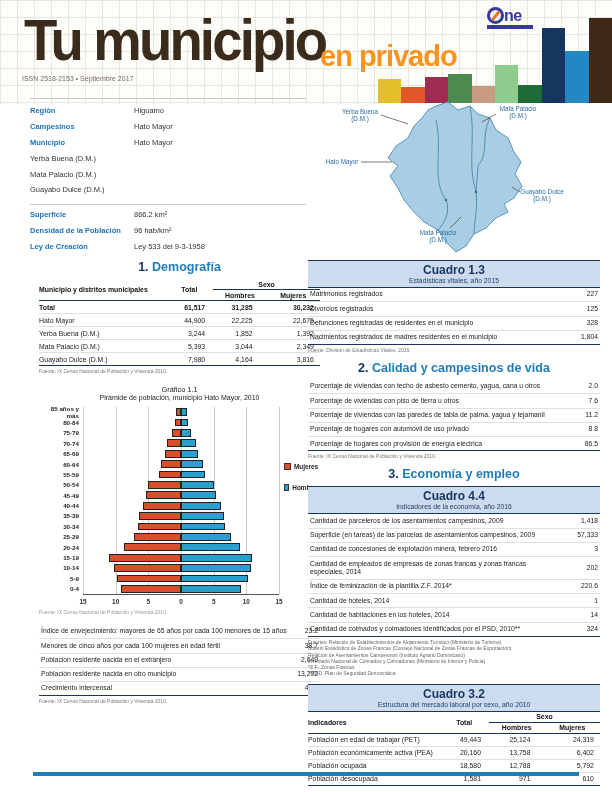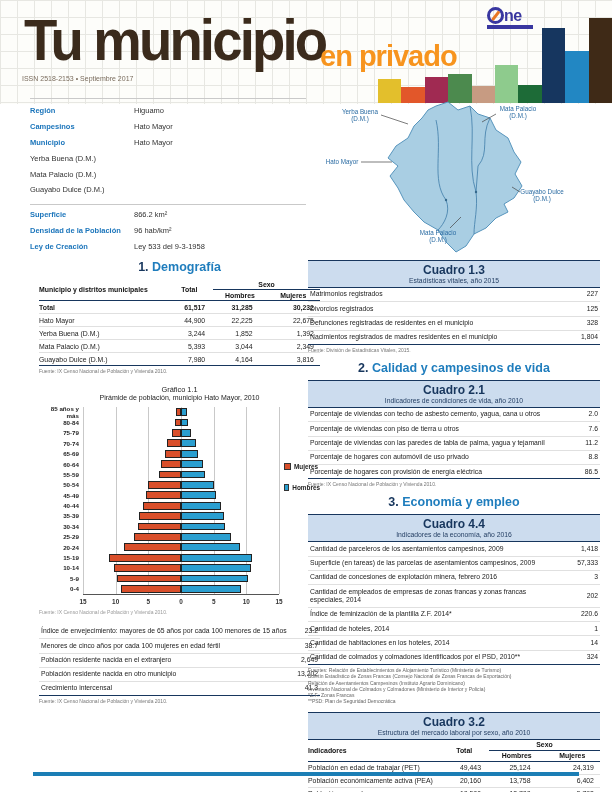--- a/index.html
+++ b/index.html
@@ -366,24 +366,20 @@
       </div>
       <div class="src">Fuente: División de Estadísticas Vitales, 2015.</div>
     </div>
 
     <div class="section-h">
       <span class="num">2.</span>
       <span class="txt">Calidad y campesinos de vida</span>
     </div>
 
     <div class="tbl" style="margin-bottom:8px;">
-      <div class="tband">
-        <div class="tt">Cuadro 2.1</div>
-        <div class="ts">Indicadores de condiciones de vida, año 2010</div>
-      </div>
       <div class="tbot">
         <div class="r2">
             <span class="lbl">Porcentaje de viviendas con techo de asbesto cemento, yagua, cana u otros</span>
             <span class="val">2.0</span>
           </div>
         <div class="r2">
             <span class="lbl">Porcentaje de viviendas con piso de tierra u otros</span>
             <span class="val">7.6</span>
           </div>
         <div class="r2">

